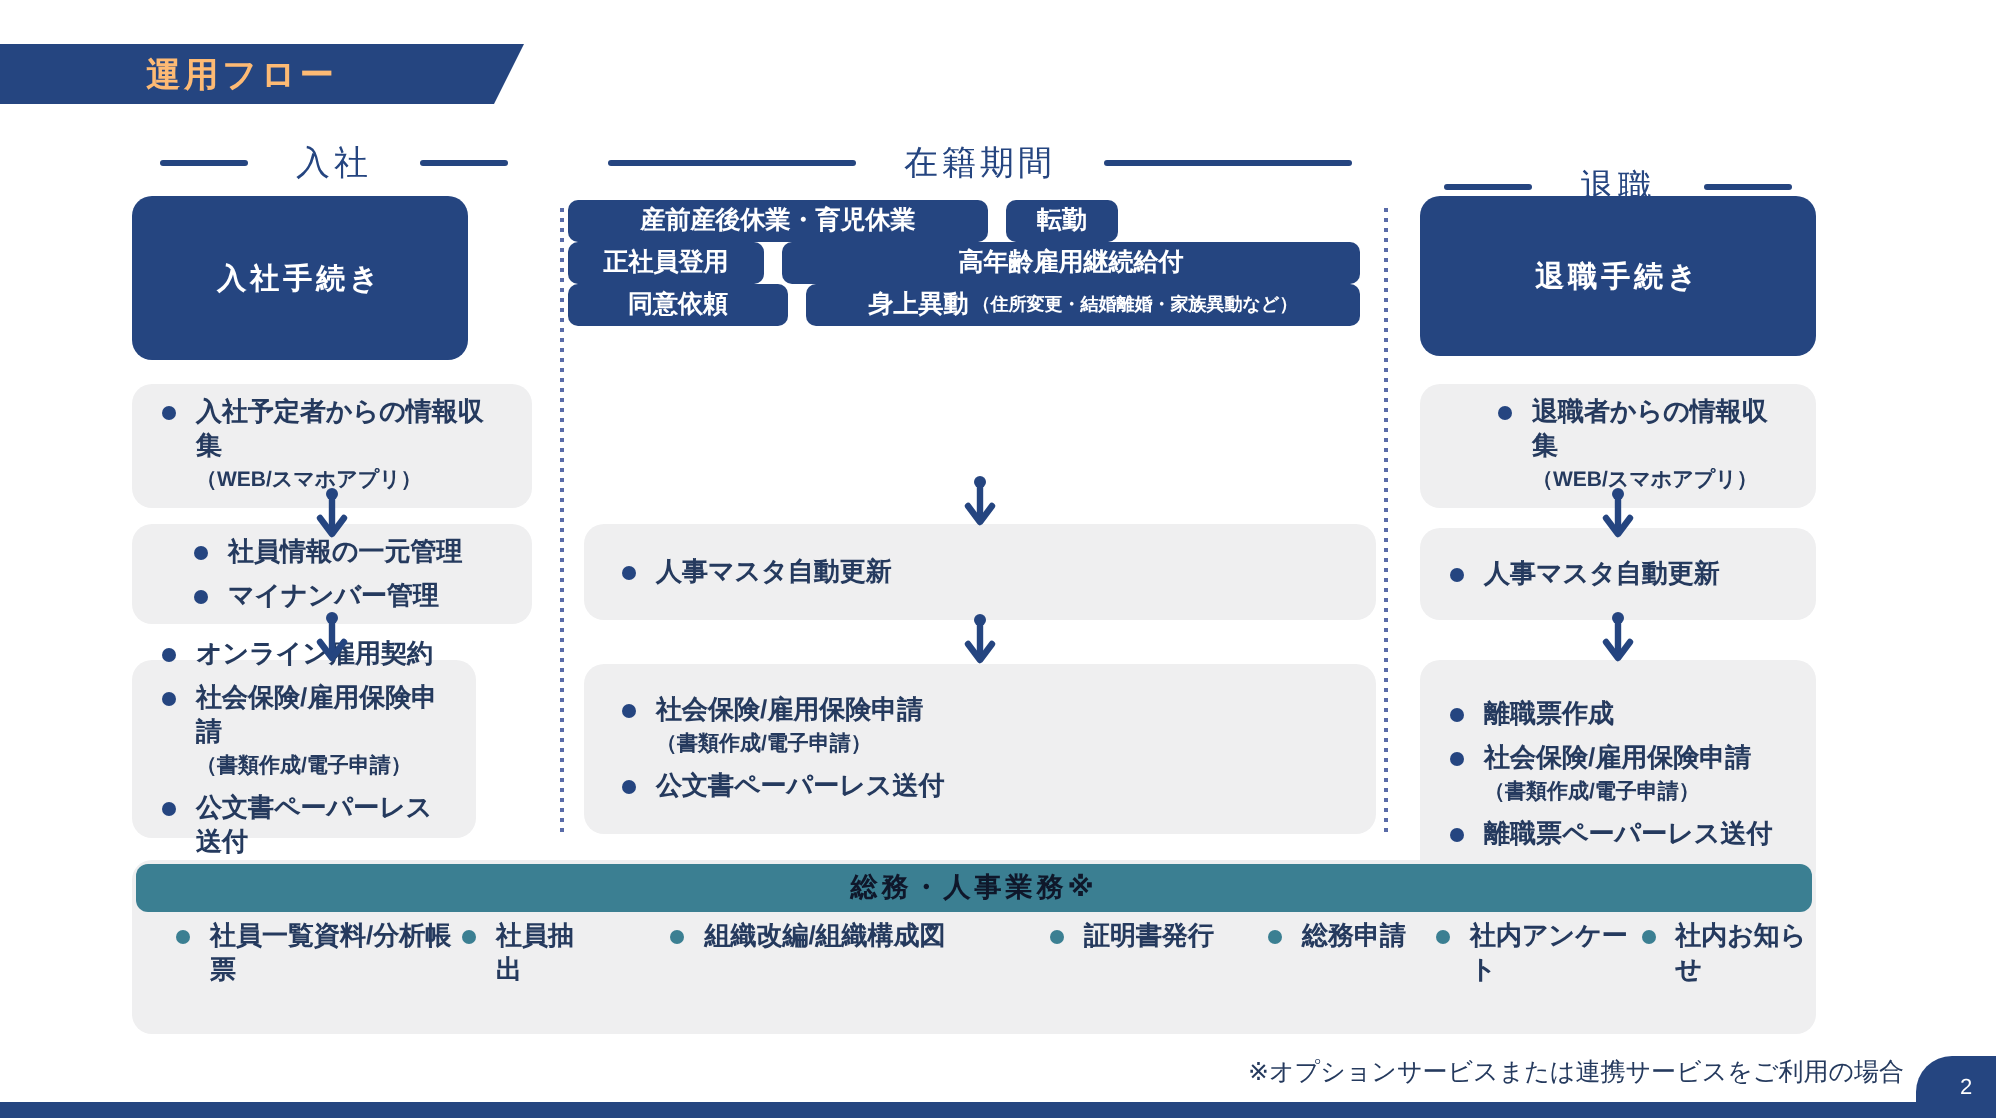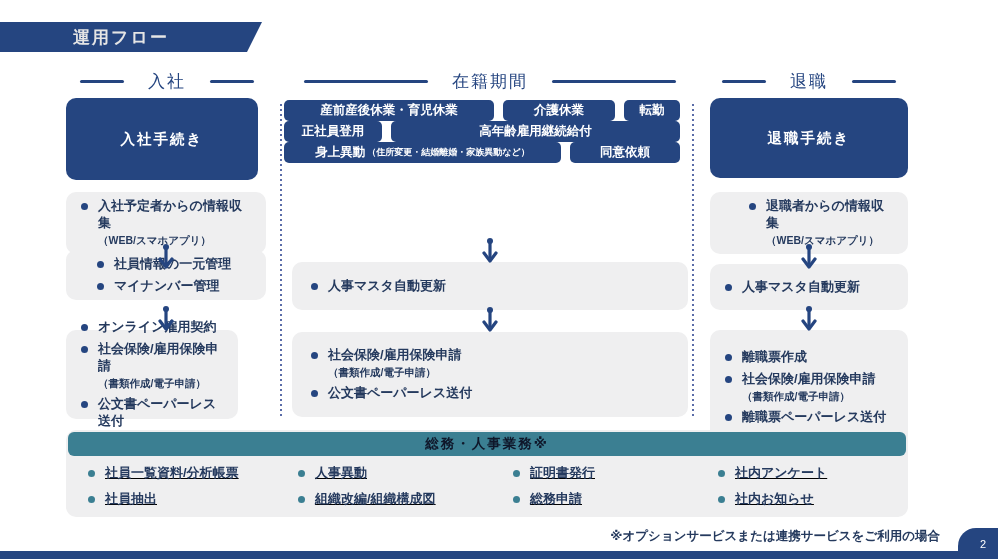--- a/index.html
+++ b/index.html
@@ -5,36 +5,36 @@
   :root{
     --navy:#254580; --teal:#3B7F92; --gray:#EFEFF0; --text:#253A5E; --dotted:#5A6CA8;
   }
   *{margin:0;padding:0;box-sizing:border-box;}
   body{background:#fff;font-family:"Liberation Sans","DejaVu Sans",sans-serif;}
   .stage{position:relative;width:998px;height:559px;background:#fff;overflow:hidden;}
 
   
   .title-banner{position:absolute;left:0;top:22px;width:262px;height:30px;background:var(--navy);
     clip-path:polygon(0 0,100% 0,calc(100% - 15px) 100%,0 100%);
-    color:#e5e5e5;font-weight:bold;font-size:17px;letter-spacing:2px;
+    color:#fdba74;font-weight:bold;font-size:17px;letter-spacing:2px;
     display:flex;align-items:center;justify-content:center;padding-right:20px;}
 
   
   .col-header{position:absolute;top:70px;display:flex;align-items:center;color:var(--navy);
     font-weight:normal;font-size:17px;padding:0 12px;}
   .col-header .line{height:2.5px;background:var(--navy);flex:1;border-radius:2px;}
   .col-header .label{padding:0 24px;letter-spacing:2px;white-space:nowrap;}
   #hdr-0{left:68px;width:198px;}
   #hdr-1{left:292px;width:396px;}
-  #hdr-2{left:710px;width:198px;}
+  #hdr-2{left:710px;width:198px;margin-top:12px;}
 
   
   .head-box{position:absolute;background:var(--navy);border-radius:10px;color:#fff;font-weight:bold;
     font-size:14.5px;letter-spacing:2px;display:flex;align-items:center;justify-content:center;}
-  #head-0{left:66px;top:98px;width:192px;height:82px;}
+  #head-0{left:66px;top:98px;width:168px;height:82px;}
   #head-2{left:710px;top:98px;width:198px;height:80px;}
 
   
   #tag-grid{position:absolute;left:284px;top:100px;width:396px;height:63px;
     display:flex;flex-direction:column;justify-content:space-between;}
   .tag-row{display:flex;gap:9px;height:22px;}
   .tag{background:var(--navy);border-radius:5px;color:#fff;font-weight:bold;font-size:12.5px;
     display:flex;align-items:center;justify-content:center;padding:0 6px;white-space:nowrap;}
   .tag .note{font-size:9px;font-weight:bold;margin-left:2px;}
   .r1-a{flex:0 0 210px}.r1-b{flex:1}.r1-c{flex:0 0 56px}
@@ -43,21 +43,21 @@
 
   
   .vdots{position:absolute;top:104px;height:312px;width:2px;
     background-image:repeating-linear-gradient(to bottom,var(--dotted) 0 2px,transparent 2px 5px);}
   #vd-left{left:280px;} #vd-right{left:692px;}
 
   
   .step-box{position:absolute;background:var(--gray);border-radius:10px;
     display:flex;flex-direction:column;justify-content:center;gap:5px;padding:7px 12px;}
   #box-0-0{left:66px;top:192px;width:200px;height:62px;}
-  #box-0-1{left:66px;top:250px;width:200px;height:50px;padding-left:28px;}
+  #box-0-1{left:66px;top:262px;width:200px;height:50px;padding-left:28px;}
   #box-0-2{left:66px;top:330px;width:172px;height:89px;}
   #box-1-0{left:292px;top:193px;width:396px;height:50px;padding-left:16px;}
   #box-1-1{left:292px;top:262px;width:396px;height:48px;padding-left:16px;}
   #box-1-2{left:292px;top:332px;width:396px;height:85px;padding-left:16px;}
   #box-2-0{left:710px;top:192px;width:198px;height:62px;padding-left:36px;}
   #box-2-1{left:710px;top:264px;width:198px;height:46px;}
   #box-2-2{left:710px;top:330px;width:198px;height:115px;}
 
   
   .li{display:flex;align-items:flex-start;gap:10px;color:var(--text);font-weight:bold;
@@ -73,24 +73,24 @@
   #ar-1-0{left:482px;top:238px;} #ar-1-1{left:482px;top:307px;}
   #ar-2-0{left:801px;top:244px;} #ar-2-1{left:801px;top:306px;}
 
   
   #ga-box{position:absolute;left:66px;top:430px;width:842px;height:87px;background:var(--gray);border-radius:10px;}
   #ga-banner{position:absolute;left:68px;top:432px;width:838px;height:24px;background:var(--teal);
     border-radius:6px;color:#0f172a;font-weight:bold;font-size:13.5px;letter-spacing:2px;
     display:flex;align-items:center;justify-content:center;}
   #ga-grid{position:absolute;left:66px;top:457px;width:842px;height:58px;display:grid;
     grid-template-columns:210px 215px 205px 1fr;padding-left:19px;}
-  .ga-col{display:flex;flex-direction:column;justify-content:space-around;padding:3px 0;text-decoration:underline;}
-
-  
-  #footnote{position:absolute;right:58px;top:528px;font-size:12.5px;font-weight:bold;color:var(--text);}
+  .ga-col{display:flex;justify-content:space-around;padding:3px 0;}
+
+  
+  #footnote{position:absolute;right:46px;top:528px;font-size:12.5px;font-weight:normal;color:var(--text);}
   #page-tab{position:absolute;right:0;top:528px;width:40px;height:31px;background:var(--navy);
     border-top-left-radius:18px;color:#fff;font-size:11px;display:flex;align-items:center;
     justify-content:center;padding-left:10px;}
   #bottom-bar{position:absolute;left:0;bottom:0;width:998px;height:8px;background:var(--navy);}
 </style>
 </head>
 <body>
 
 <div class="stage">
 
@@ -119,43 +119,40 @@
   </div>
   <div class="head-box" id="head-2">
     <span>退職手続き</span>
   </div>
 
   <div id="tag-grid">
     <div class="tag-row">
       <div class="tag r1-a">
           <span>産前産後休業・育児休業</span>
         </div>
-      <div class="tag r1-b">
-          <span>介護休業</span>
-        </div>
       <div class="tag r1-c">
           <span>転勤</span>
         </div>
     </div>
     <div class="tag-row">
       <div class="tag r2-a">
           <span>正社員登用</span>
         </div>
       <div class="tag r2-b">
           <span>高年齢雇用継続給付</span>
         </div>
     </div>
     <div class="tag-row">
+      <div class="tag r3-b">
+          <span>同意依頼</span>
+        </div>
       <div class="tag r3-a">
         <span>身上異動</span>
         <span class="note">（住所変更・結婚離婚・家族異動など）</span>
       </div>
-      <div class="tag r3-b">
-          <span>同意依頼</span>
-        </div>
     </div>
   </div>
 
   <div class="vdots" id="vd-left"></div>
   <div class="vdots" id="vd-right"></div>
 
   <div class="step-box" id="box-0-0">
     <div class="li">
       <span class="dot"></span>
       <div>
@@ -287,24 +284,20 @@
           <div>社員一覧資料/分析帳票</div>
         </div>
       <div class="li teal">
           <span class="dot"></span>
           <div>社員抽出</div>
         </div>
     </div>
     <div class="ga-col">
       <div class="li teal">
           <span class="dot"></span>
-          <div>人事異動</div>
-        </div>
-      <div class="li teal">
-          <span class="dot"></span>
           <div>組織改編/組織構成図</div>
         </div>
     </div>
     <div class="ga-col">
       <div class="li teal">
           <span class="dot"></span>
           <div>証明書発行</div>
         </div>
       <div class="li teal">
           <span class="dot"></span>

